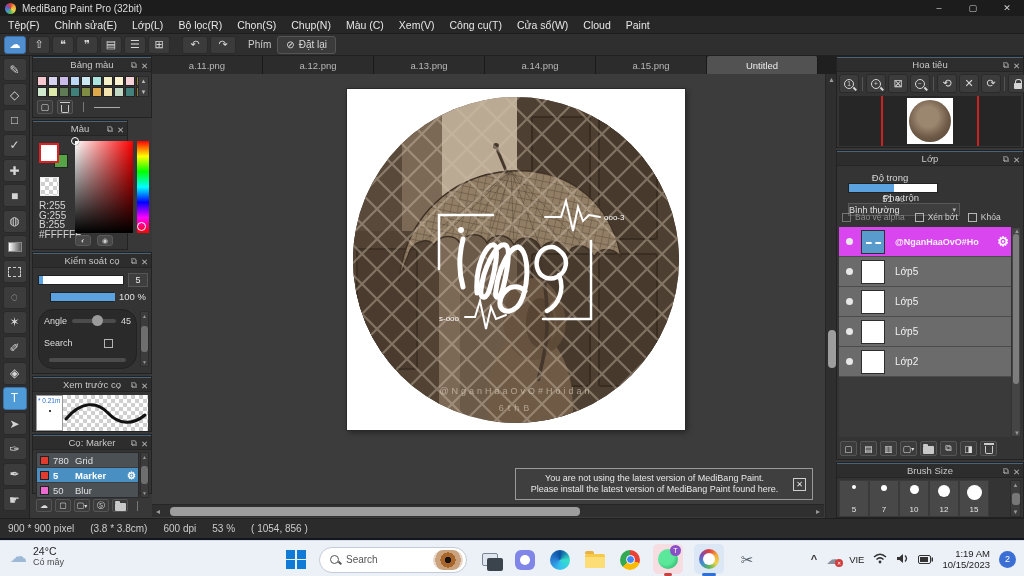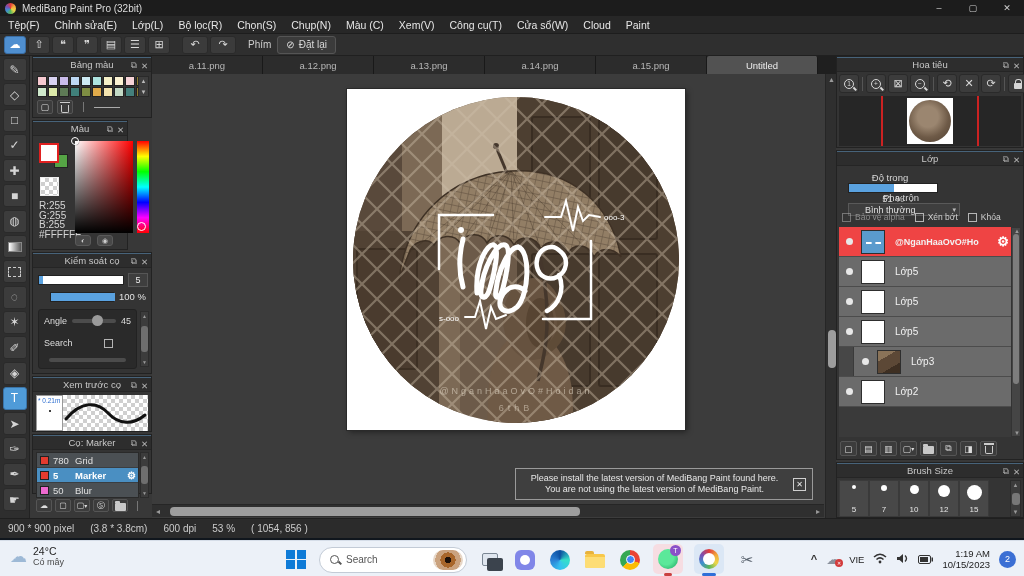--- a/index.html
+++ b/index.html
@@ -68,21 +68,21 @@
   .hue-pick { position:absolute; left:0px; bottom:2px; width:9px; height:9px; border:1.5px solid #fff; border-radius:50%; }
   .color-btns { position:absolute; left:42px; top:114px; display:flex; gap:6px; }
   .round-btn { width:16px; height:11px; background:#484848; border:1px solid #5a5a5a; border-radius:3px; color:#ccc; font-size:7px; display:flex; align-items:center; justify-content:center; }
 
   
   .slider-row { position:absolute; display:flex; align-items:center; }
   .track { height:10px; background:#fff; border:1px solid #222; position:relative; }
   .track .fill { position:absolute; left:0; top:0; bottom:0; background:#5aa2e0; }
   .val-box { margin-left:4px; width:20px; height:14px; background:#3e3e3e; border:1px solid #565656; color:#eee; font-size:9px; display:flex; align-items:center; justify-content:center; }
   .val-text { margin-left:5px; color:#e2e2e2; font-size:9.5px; }
-  .sub-box { position:absolute; left:5px; top:56px; width:99px; height:60px; background:#2a2a2a; border:1px solid #222; border-radius:3px; }
+  .sub-box { position:absolute; left:5px; top:56px; width:99px; height:60px; background:#2a2a2a; border:1px solid #222; border-radius:15px; }
   .sub-row { display:flex; align-items:center; height:22px; padding:0 5px; color:#ddd; font-size:9px; }
   .knob-track { flex:1; height:4px; background:#4c4c4c; border-radius:2px; margin:0 5px; position:relative; }
   .knob { position:absolute; top:-4px; left:45%; width:11px; height:11px; background:#9a9a9a; border-radius:50%; }
   .cb { width:9px; height:9px; border:1px solid #b5b5b5; background:transparent; }
   .vscroll-mini { position:absolute; right:2px; top:58px; width:9px; height:56px; background:#3c3c3c; border:1px solid #2c2c2c; display:flex; flex-direction:column; align-items:center; justify-content:space-between; padding:1px 0; color:#999; font-size:5px; }
   .vscroll-mini .vthumb { width:7px; height:26px; background:#6e6e6e; border-radius:3px; }
 
   
   .pv-left { position:absolute; left:3px; top:18px; width:27px; height:36px; background:#fff; border:1px solid #999; color:#2f6fd0; font-size:6.5px; padding:1px; }
   .pv-dot { width:2px; height:2px; background:#000; border-radius:50%; margin:6px auto 0; }
@@ -136,26 +136,26 @@
   .nav-sep { width:1px; height:14px; background:#555; margin:0 1px; }
   .nav-body { position:absolute; left:2px; top:39px; width:182px; height:50px; background:#262626; overflow:hidden; }
   .nav-redline { position:absolute; top:0; bottom:0; width:2px; background:#cc2222; }
   .nav-thumb { position:absolute; left:68px; top:2px; width:46px; height:46px; background:#fff; }
   .nav-circle { position:absolute; left:2px; top:2px; width:42px; height:42px; border-radius:50%;
     background:radial-gradient(circle at 45% 40%, #9b8670 0 30%, #6e5a47 60%, #4e3e30 100%); }
 
   .lay-row { position:absolute; left:5px; display:flex; align-items:center; color:#d8d8d8; font-size:9.5px;flex-direction:column; }
   .lay-slider { width:90px; height:10px; background:#fff; border:1px solid #222; position:relative; margin-left:6px; }
   .lay-slider .fill { position:absolute; left:0; top:0; bottom:0; width:51%; background:#5aa2e0; }
-  .blend-select { margin-left:6px; width:112px; height:13px; background:#3e3e3e; border:1px solid #595959; color:#e0e0e0; font-size:9px; display:flex; align-items:center; padding:0 16px; position:relative; }
+  .blend-select { margin-left:6px; width:112px; height:13px; background:#3e3e3e; border:1px solid #595959; color:#e0e0e0; font-size:9px; display:flex; align-items:center; padding:0 0; position:relative; }
   .blend-select .car { position:absolute; right:3px; font-size:7px; color:#bbb; }
   .cb-row { position:absolute; left:5px; display:flex; align-items:center; gap:4px; font-size:8.5px; }
   .layer-list { position:absolute; left:2px; top:76px; width:172px; height:210px; background:#3a3a3a; overflow:hidden; }
   .lrow { height:30px; background:#6b6b6b; border-bottom:1px solid #4c4c4c; display:flex; align-items:center; color:#f2f2f2; font-size:10px; position:relative; }
-  .lrow.sel { background:#ef4444; font-weight:bold; font-size:9px; }
+  .lrow.sel { background:#d946ef; font-weight:bold; font-size:9px; }
   .lrow .eye { width:7px; height:7px; border-radius:50%; background:#e8e8e8; margin:0 8px 0 7px; flex:none; }
   .lthumb { width:24px; height:24px; border:1px solid #2e2e2e; margin-right:10px; flex:none; background:#fff; }
   .lrow.indent { padding-left:14px; }
   .lrow.indent::before { content:""; position:absolute; left:0; top:0; bottom:0; width:14px; background:#474747; border-right:1px solid #3a3a3a; }
   .lrow.indent .eye { margin-left:9px; z-index:1; }
   .dash-line { width:15px; border-top:2px dashed #fff; position:absolute; left:4px; top:11px; }
   .lgear { position:absolute; right:2px; top:7px; color:#fff; font-size:13px; }
   .layer-scroll { position:absolute; right:2px; top:76px; width:10px; height:210px; background:#454545; border:1px solid #333; }
   .layer-scroll .th { position:absolute; left:1px; top:6px; width:6px; height:150px; background:#7d7d7d; border-radius:3px; }
   .layer-scroll .a { position:absolute; left:0; width:10px; text-align:center; color:#999; font-size:6px; }
@@ -549,22 +549,22 @@
             <text x="257" y="131" font-size="8" fill="#ffffff" font-family="Liberation Sans, sans-serif">ooo-3</text>
             <text x="92" y="232" font-size="8" fill="#ffffff" font-family="Liberation Sans, sans-serif">s-ooo</text>
             <text x="169" y="305" font-size="9" letter-spacing="3" text-anchor="middle" fill="rgba(235,225,210,0.55)" font-family="Liberation Sans, sans-serif">@NganHaaOvO#Hoidan</text>
             <text x="169" y="322" font-size="9" letter-spacing="4" text-anchor="middle" fill="rgba(235,225,210,0.5)" font-family="Liberation Sans, sans-serif">6thB</text>
           </g>
         </svg>
       </div>
 
       <div class="notify">
         <div class="notify-text">
+          <div>You are not using the latest version of MediBang Paint.</div>
           <div>Please install the latest version of MediBang Paint found here.</div>
-          <div>You are not using the latest version of MediBang Paint.</div>
         </div>
         <div class="notify-close">✕</div>
       </div>
 
       <div class="hscroll">
         <span class="harrow" style="left:4px">◂</span>
         <div class="hthumb"></div>
         <span class="harrow" style="right:4px">▸</span>
       </div>
       <div class="vscroll">
@@ -659,25 +659,20 @@
       </div>
       <div class="lrow">
         <span class="eye"></span>
         <span class="lthumb checker"></span>
         <span>Lớp5</span>
       </div>
       <div class="lrow">
         <span class="eye"></span>
         <span class="lthumb checker"></span>
         <span>Lớp5</span>
-      </div>
-      <div class="lrow indent">
-        <span class="eye"></span>
-        <span class="lthumb" style="background:linear-gradient(150deg,#8a7358 0 30%,#5c4836 30% 70%,#3e2f22 70%);"></span>
-        <span>Lớp3</span>
       </div>
       <div class="lrow">
         <span class="eye"></span>
         <span class="lthumb" style="background:#fff;"></span>
         <span>Lớp2</span>
       </div>
     </div>
     <div class="layer-scroll">
       <span class="a" style="top:0">▲</span>
       <span class="th"></span>

